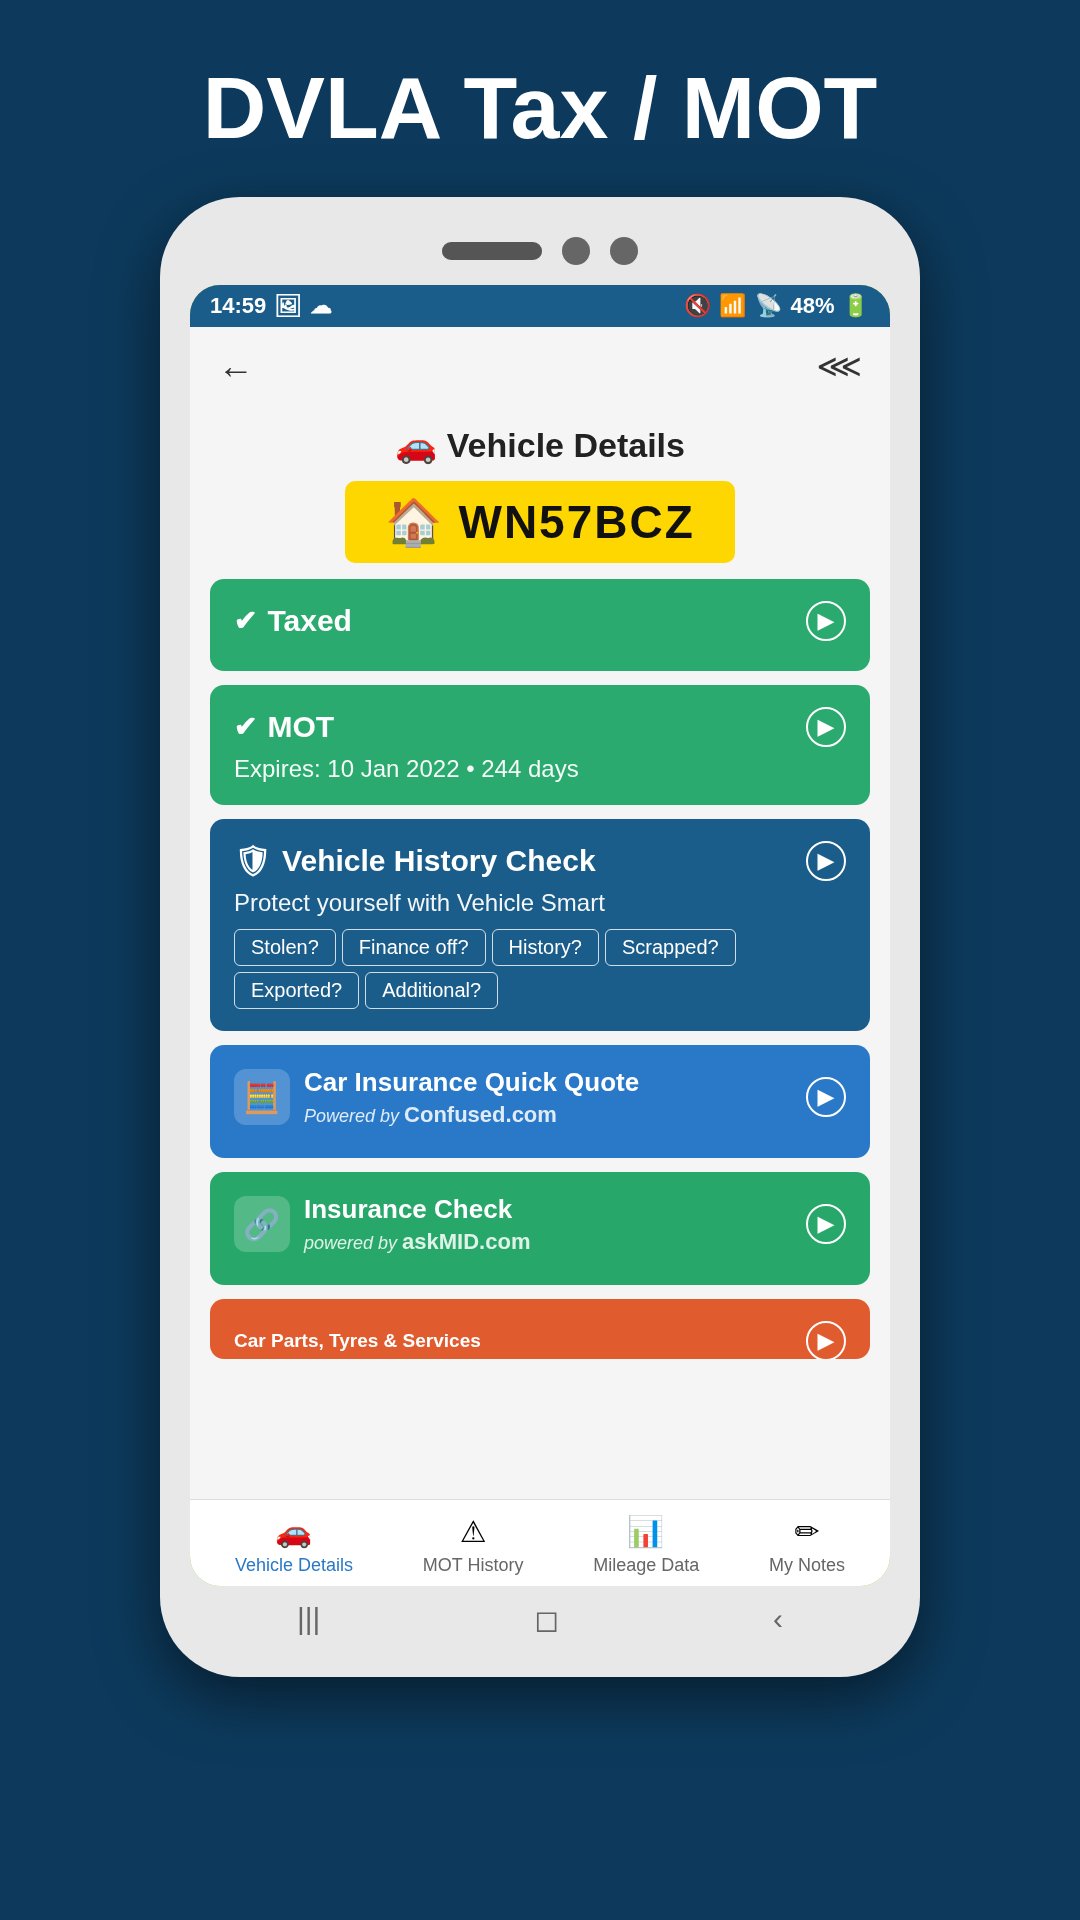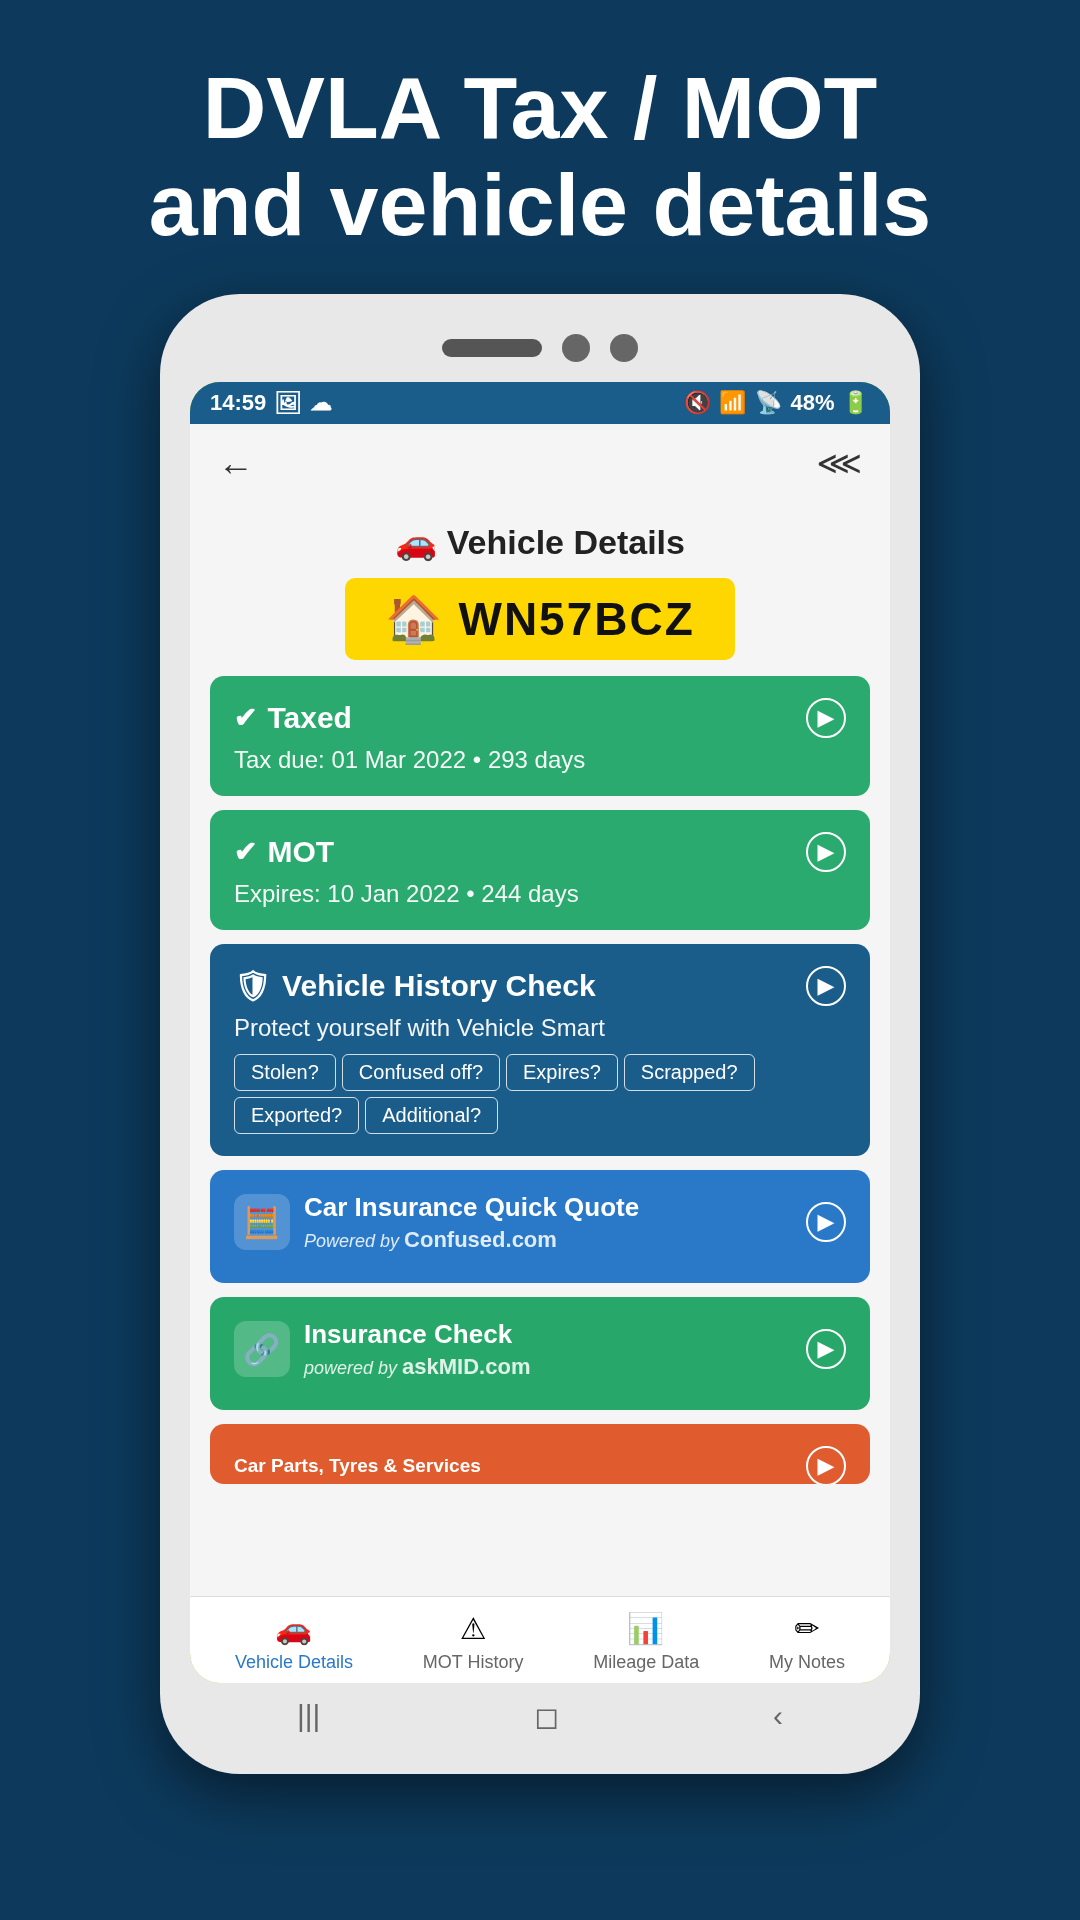--- a/index.html
+++ b/index.html
@@ -296,21 +296,20 @@
       flex-shrink: 0;
     }
     .card-text-block { flex: 1; }
   </style>
 </head>
 <body>
 
 <div class="page-header">
   <h1>
     <span>DVLA Tax / MOT</span><br>
-    <span>and vehicle details</span>
   </h1>
 </div>
 
 <div class="phone-frame">
 
   <div class="phone-top">
     <div class="phone-speaker"></div>
     <div class="phone-camera"></div>
     <div class="phone-camera2"></div>
   </div>
@@ -349,21 +348,20 @@
       </div>
 
       <div class="card card-green">
         <div class="card-header">
           <div class="card-title">
             <span class="check-icon">✔</span>
             <span>Taxed</span>
           </div>
           <div class="card-arrow">▶</div>
         </div>
-        <div class="card-subtitle">Tax due: 01 Mar 2022 • 293 days</div>
       </div>
 
       <div class="card card-green">
         <div class="card-header">
           <div class="card-title">
             <span class="check-icon">✔</span>
             <span>MOT</span>
           </div>
           <div class="card-arrow">▶</div>
         </div>
@@ -374,22 +372,22 @@
         <div class="card-header">
           <div class="card-title">
             <span>🛡</span>
             <span>Vehicle History Check</span>
           </div>
           <div class="card-arrow">▶</div>
         </div>
         <div class="card-subtitle">Protect yourself with Vehicle Smart</div>
         <div class="badge-row">
           <span class="badge">Stolen?</span>
-          <span class="badge">Confused off?</span>
-          <span class="badge">Expires?</span>
+          <span class="badge">Finance off?</span>
+          <span class="badge">History?</span>
           <span class="badge">Scrapped?</span>
           <span class="badge">Exported?</span>
           <span class="badge">Additional?</span>
         </div>
       </div>
 
       <div class="card card-blue">
         <div class="card-header">
           <div class="card-content-row" style="flex:1;">
             <div class="card-icon-circle">🧮</div>

